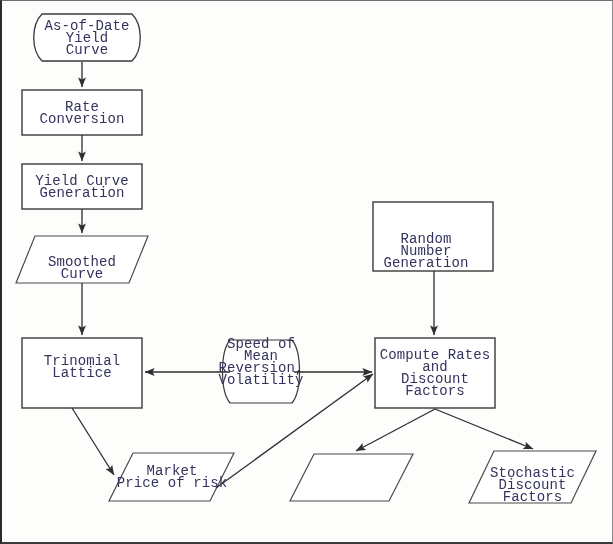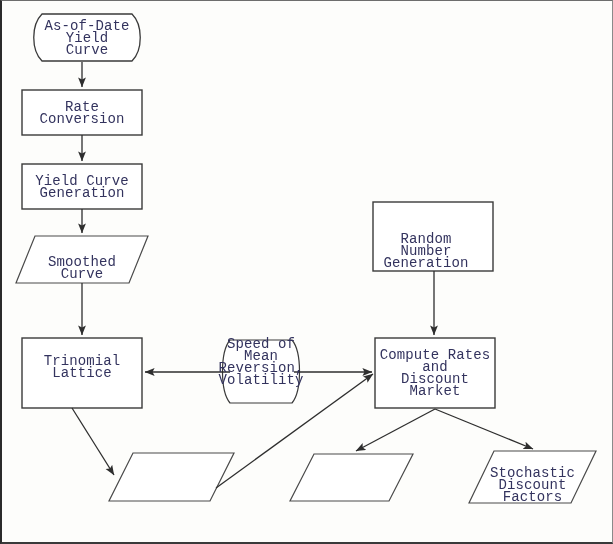--- a/index.html
+++ b/index.html
@@ -113,21 +113,23 @@
 
   <div class="node-label" style="left:219px; top:339px; width:80px; height:44px;">Speed of
 Mean
 Reversion,
 Volatility</div>
 
   <div class="node-label" style="left:371px; top:201px; width:106px; height:69px;margin-top:14px;">Random Number
 Generation</div>
 
   <div class="node-label" style="left:371px; top:337px; width:124px; height:70px;">Compute Rates and
-Discount Market</div>
+Discount Factors</div>
 
+  <div class="node-label" style="left:110px; top:452px; width:120px; height:48px;">Market
+Price of risk</div>
 
 
   <div class="node-label" style="left:468px; top:450px; width:125px; height:67px;">Stochastic
 Discount
 Factors</div>
 
 </div>
 
 </body></html>

